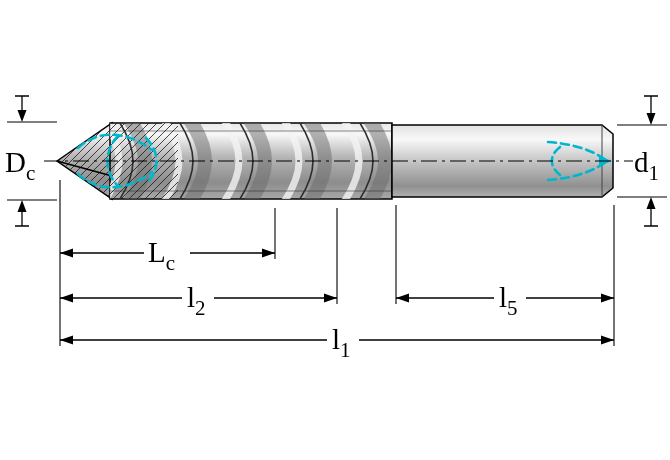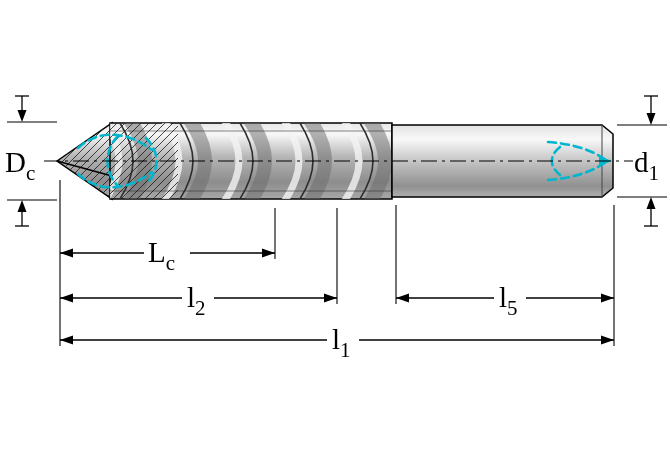--- a/index.html
+++ b/index.html
@@ -1,17 +1,17 @@
 <!DOCTYPE html>
 <html style="--coolant: #00b6cf;"><head>
 <meta charset="utf-8">
 <style>
   * { margin:0; padding:0; box-sizing:border-box; }
   html,body { background:#ffffff; font-family:"Liberation Sans", sans-serif; }
-  .stage { position:relative; width:670px; height:460px; background:#ffffff; overflow:hidden; }
+  .stage { position:relative; width:670px; height:460px; background:#ffffff; overflow:hidden;border-radius:27px; }
   svg { position:absolute; inset:0; }
   .dim { stroke:#000; stroke-width:1.3; }
   .ext { stroke:#000; stroke-width:1.1; }
   .arrow { fill:#000; stroke:none; }
   .centerline { stroke:#000; stroke-width:1.2; stroke-dasharray:16 5 3 5; fill:none; }
   .coolant { stroke:var(--coolant,#00b6cf); stroke-width:2.6; stroke-dasharray:8 5; fill:none; stroke-linecap:round; }
   .coolant-fill { fill:var(--coolant,#00b6cf); stroke:none; }
   .dim-label { font-family:"Liberation Serif", serif; font-size:29px; fill:#000; }
   .dim-label .sub { font-size:21px; }
   .plate { fill:#ffffff; }

